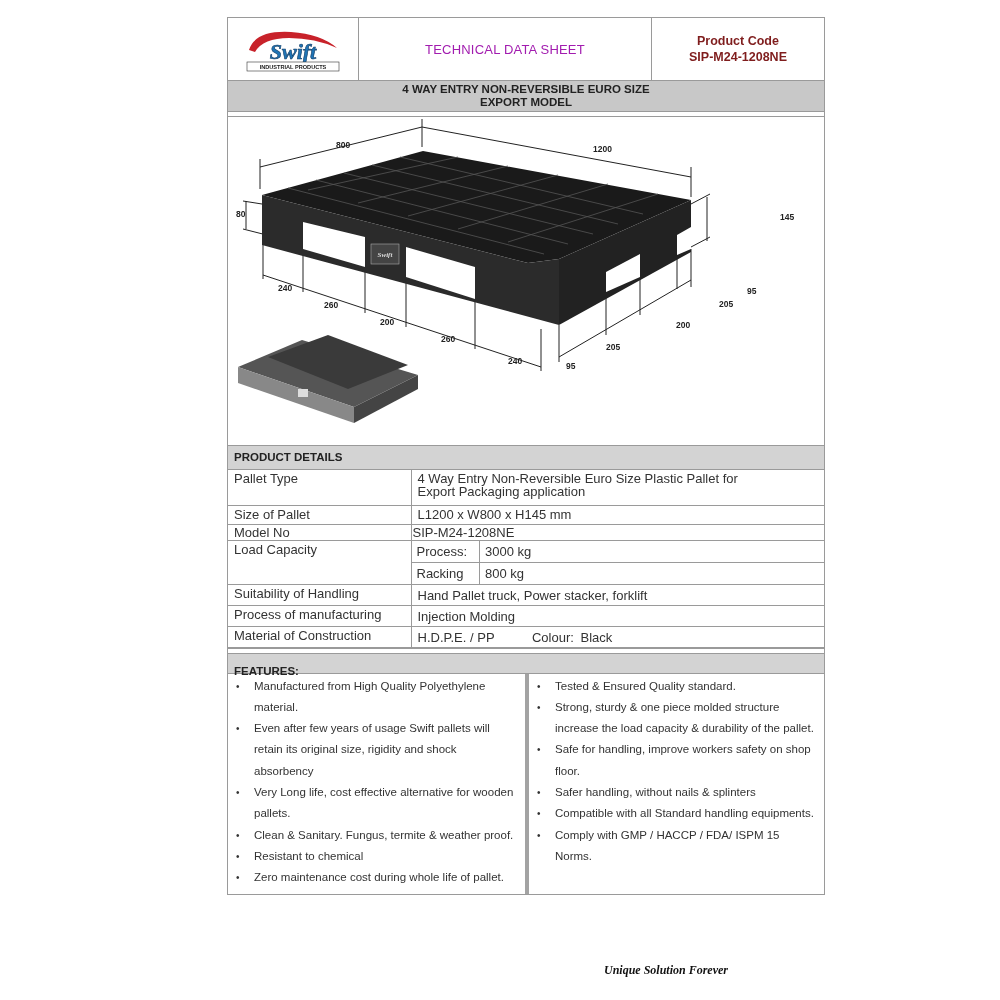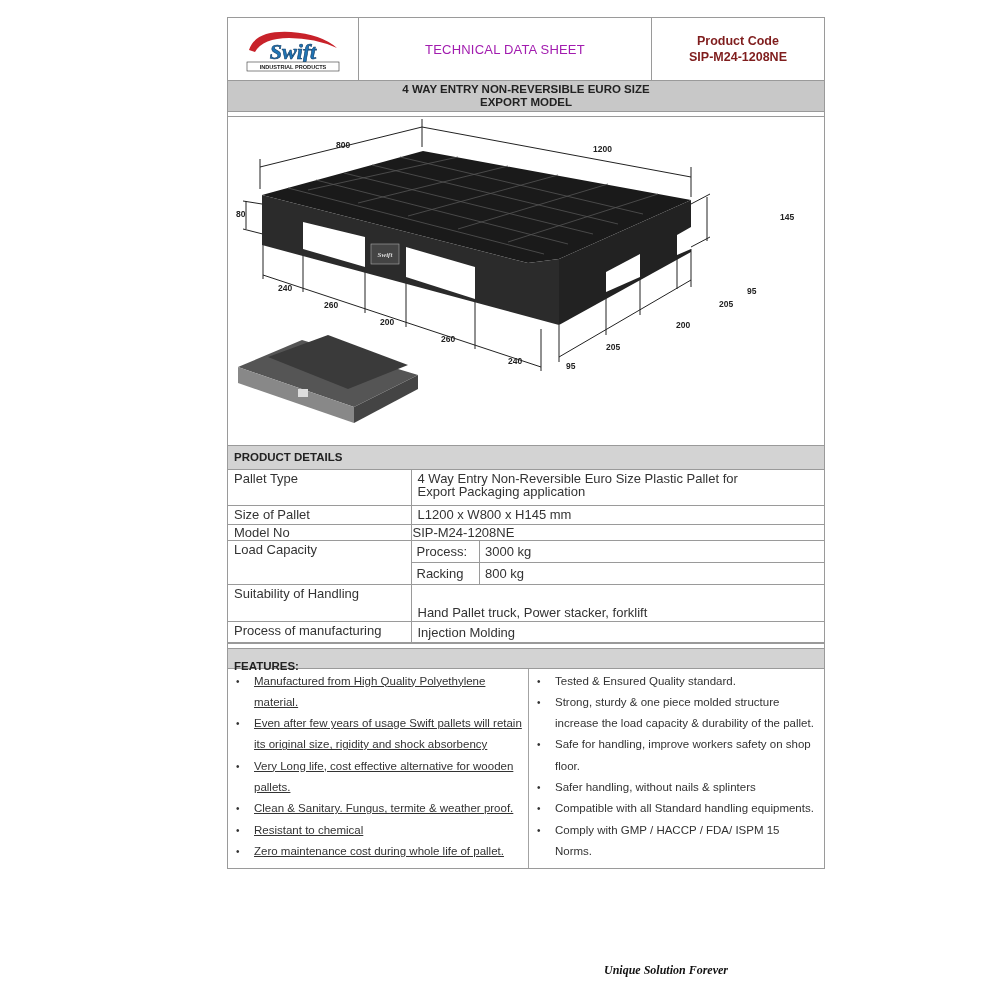--- a/index.html
+++ b/index.html
@@ -31,21 +31,21 @@
     table.sub td { border: 1px solid #9a9a9a; padding: 3px 5px; height: 21px; }
     table.sub tr:first-child td { border-top: none; }
     table.sub tr:last-child td { border-bottom: none; }
     table.sub td:first-child { border-left: none; width: 68px; }
     table.sub td:last-child { border-right: none; }
 
     .spacer-row { height: 6px; border-bottom: 1px solid #9a9a9a; }
 
     .features { display: flex; font-size: 11.5px; color: #333; }
     .feat-col { padding: 2px 0 6px 0; }
-    .feat-col.left { width: 301px; border-right: 1px solid #a3a3a3; text-decoration: underline; }
+    .feat-col.left { width: 301px; border-right: 4px solid #a3a3a3; }
     .feat-col.right { flex: 1; }
     .feat-col ul { list-style: none; }
     .feat-col li { position: relative; padding-left: 26px; padding-right: 6px; line-height: 21.3px; }
     .feat-col li::before { content: "\2022"; position: absolute; left: 8px; top: 0; font-size: 10px; }
 
     .footer-tag { position: absolute; left: 604px; top: 963px; font-family: "Liberation Serif", serif; font-style: italic; font-weight: bold; font-size: 12px; color: #111; }
   </style>
 </head>
 <body>
 
@@ -184,25 +184,33 @@
           <tr>
             <td>Racking</td>
             <td>800 kg</td>
           </tr>
         </tbody>
             </table>
       </td>
     </tr>
     <tr style="height:21px;">
       <td>Suitability of Handling</td>
-      <td style="padding-top:20px;">Hand Pallet truck, Power stacker, forklift</td>
+      <td style="padding-top:3px;">Hand Pallet truck, Power stacker, forklift</td>
     </tr>
     <tr style="height:21px;">
       <td>Process of manufacturing</td>
       <td style="padding-top:3px;">Injection Molding</td>
+    </tr>
+    <tr style="height:21px;">
+      <td>Material of Construction</td>
+      <td style="padding-top:3px;">
+        <span>H.D.P.E. / PP</span>
+        <span style="margin-left:34px;">Colour:</span>
+        <span style="margin-left:3px;">Black</span>
+      </td>
     </tr>
   </tbody>
     </table>
   <div class="spacer-row" style="border-top:1px solid #9a9a9a;"></div>
 
   <div class="sec-head" style="height:20px;padding-top:11px;">FEATURES:</div>
   <div class="features">
     <div class="feat-col left">
       <ul>
         <li>Manufactured from High Quality Polyethylene material.</li>

